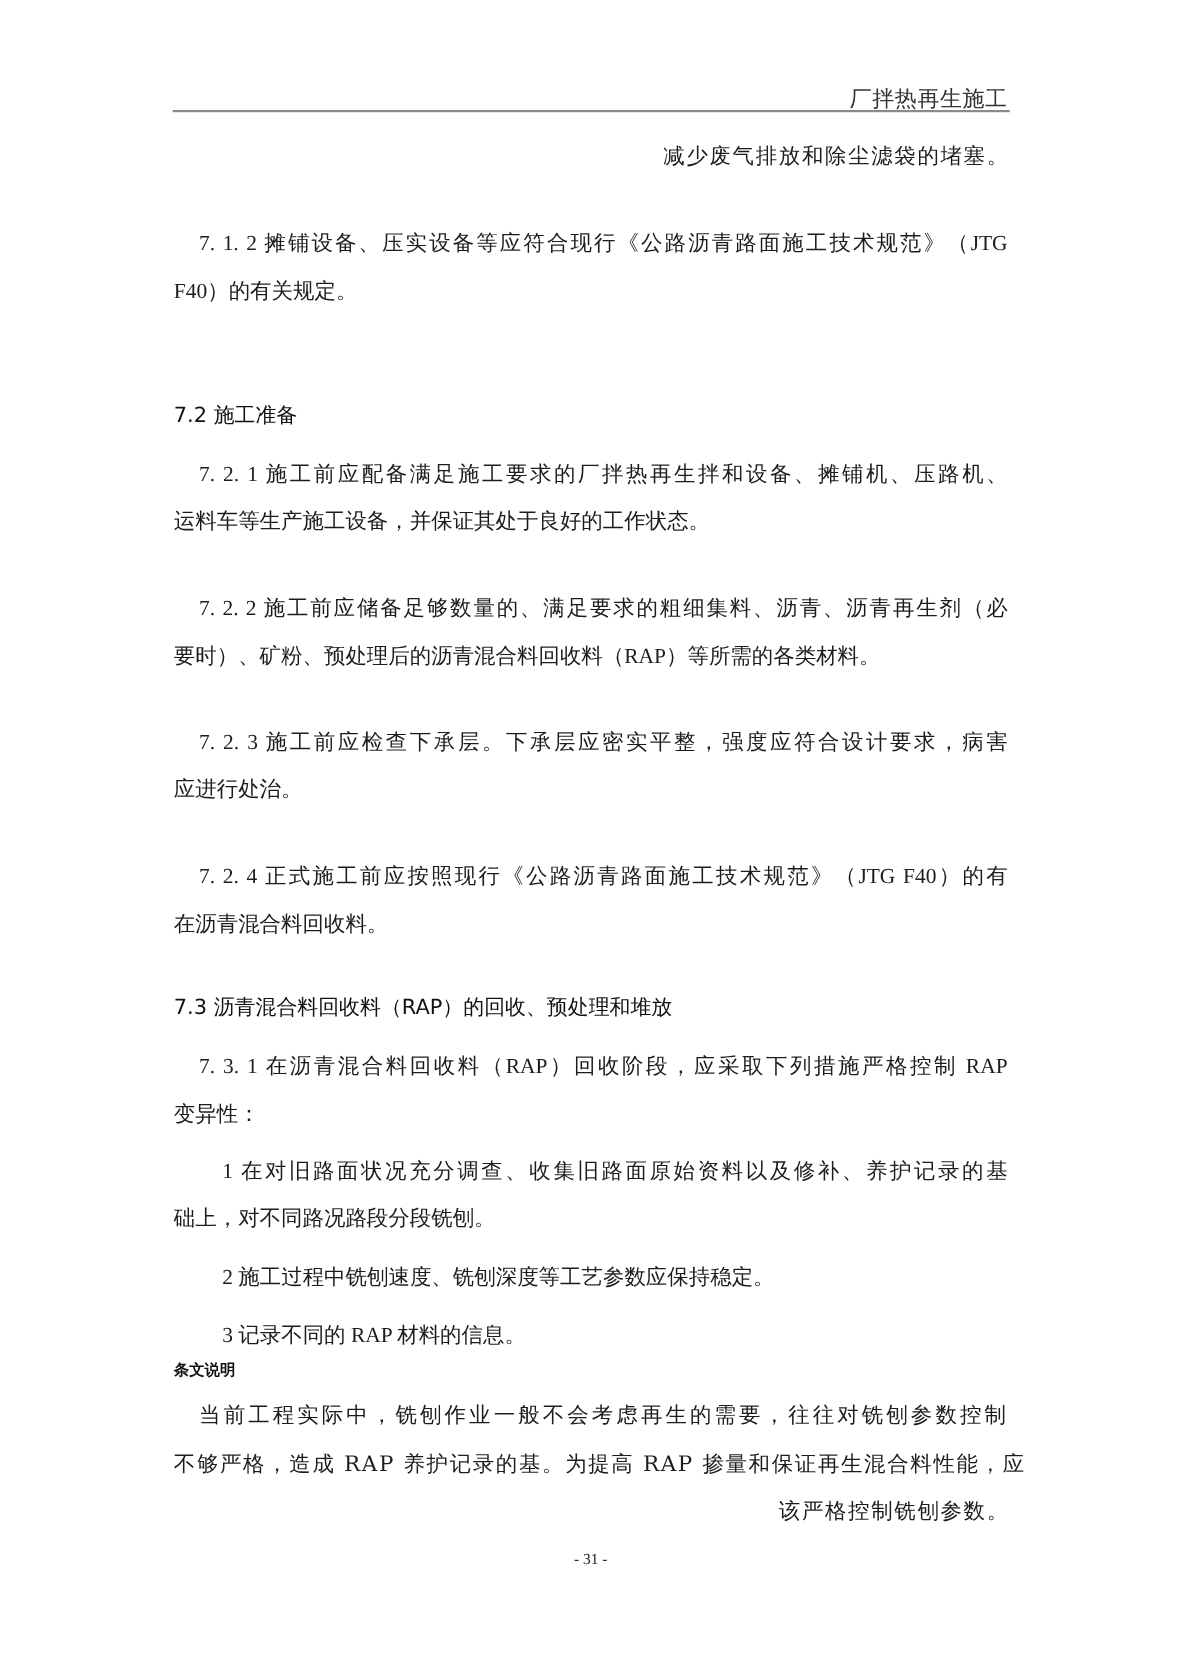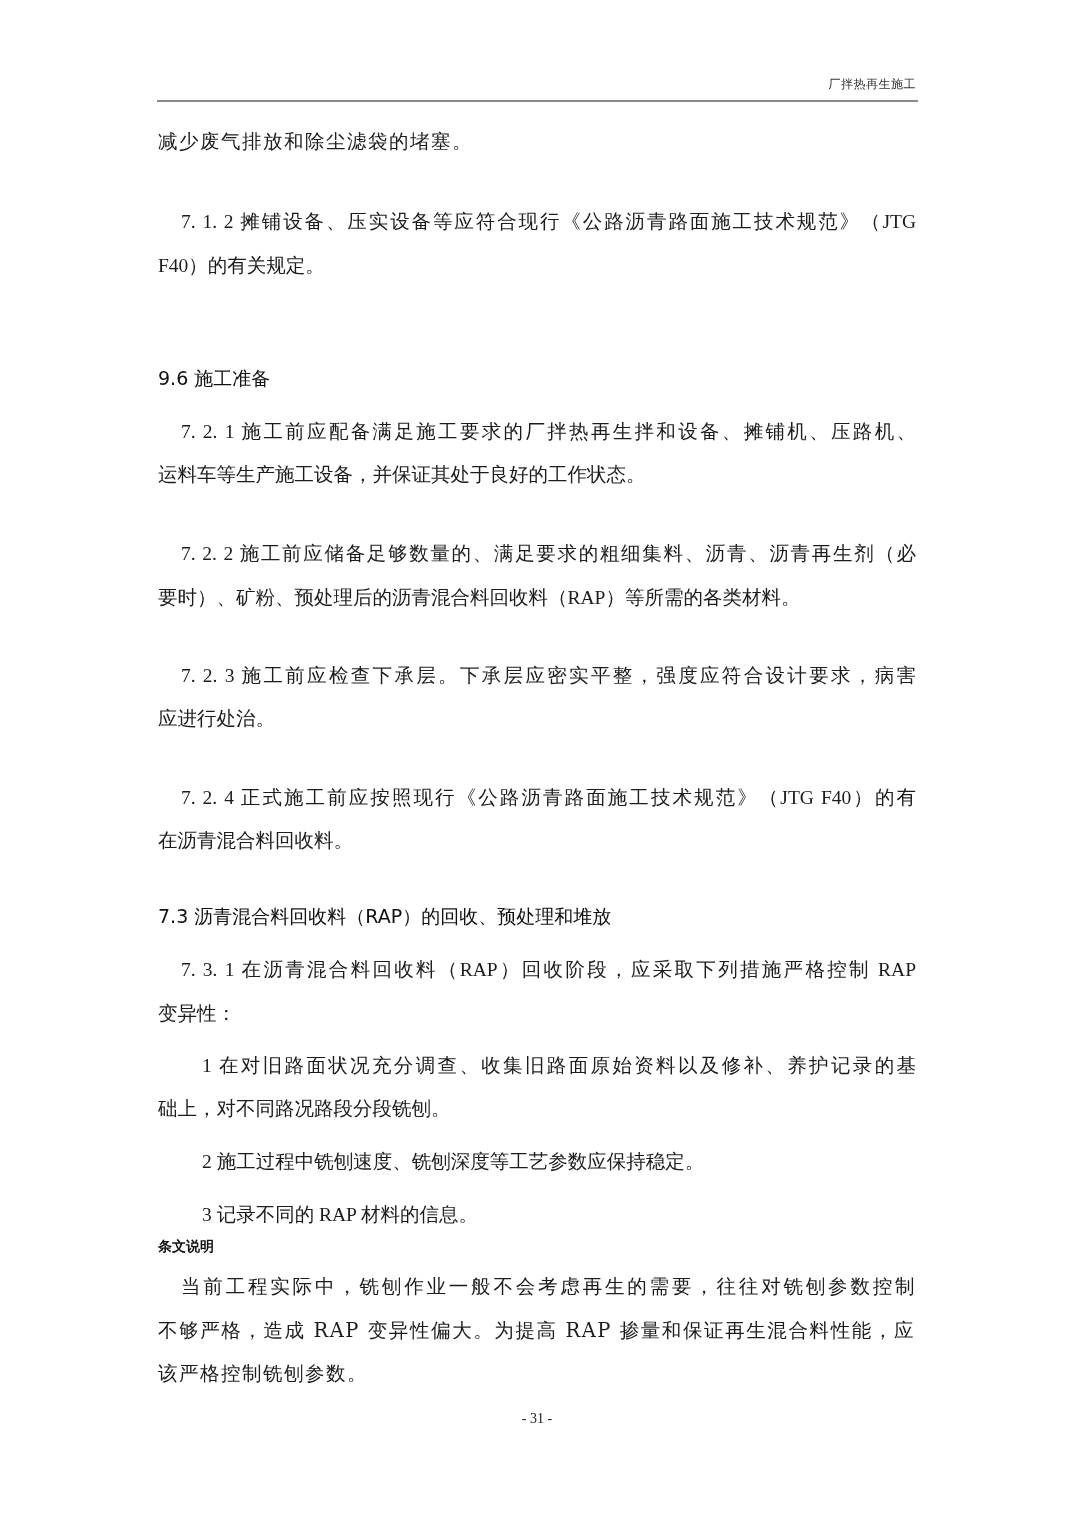--- a/index.html
+++ b/index.html
@@ -20,38 +20,39 @@
       left: 157px;
       top: 74px;
       width: 761px;
       height: 26px;
       border-bottom: 2px solid #8a8a8a;
     }
     .page-header .running-title {
       position: absolute;
       right: 2px;
       top: 2px;
-      font-size: 12px;
+      font-size: 20px;
       color: #333;
       letter-spacing: 0.5px;
     }
     .line {
       position: absolute;
       left: 158px;
       width: 760px;
       font-size: 19.5px;
       line-height: 24px;
       white-space: nowrap;
       color: #1c1c1c;
     }
     .indent1 { left: 181px; }
     .indent2 { left: 202px; }
     .kai {
       font-family: "DejaVu Serif", serif;
       letter-spacing: 1.5px;
+      text-align: right;
     }
     .heading {
       font-family: "DejaVu Sans", "Liberation Sans", sans-serif;
       font-size: 19px;
       color: #111;
     }
     .bold-note {
       font-family: "DejaVu Serif", serif;
       font-weight: bold;
       font-size: 14px;
@@ -76,21 +77,21 @@
 
 <div class="page-header">
   <span class="running-title">厂拌热再生施工</span>
 </div>
 
 <div class="line kai" style="top:130px;">减少废气排放和除尘滤袋的堵塞。</div>
 
 <div class="line indent1 justify" style="top:210px; width:735px;">7. 1. 2 摊铺设备、压实设备等应符合现行《公路沥青路面施工技术规范》（JTG</div>
 <div class="line" style="top:254px;">F40）的有关规定。</div>
 
-<div class="line heading" style="top:366px;">9.6 施工准备</div>
+<div class="line heading" style="top:366px;">7.2 施工准备</div>
 
 <div class="line indent1 justify" style="top:420px; width:735px;">7. 2. 1 施工前应配备满足施工要求的厂拌热再生拌和设备、摊铺机、压路机、</div>
 <div class="line" style="top:463px;">运料车等生产施工设备，并保证其处于良好的工作状态。</div>
 
 <div class="line indent1 justify" style="top:542px; width:735px;">7. 2. 2 施工前应储备足够数量的、满足要求的粗细集料、沥青、沥青再生剂（必</div>
 <div class="line" style="top:586px;">要时）、矿粉、预处理后的沥青混合料回收料（RAP）等所需的各类材料。</div>
 
 <div class="line indent1 justify" style="top:664px; width:735px;">7. 2. 3 施工前应检查下承层。下承层应密实平整，强度应符合设计要求，病害</div>
 <div class="line" style="top:707px;">应进行处治。</div>
 
@@ -104,16 +105,16 @@
 
 <div class="line indent2 justify" style="top:1054px; width:714px;">1  在对旧路面状况充分调查、收集旧路面原始资料以及修补、养护记录的基</div>
 <div class="line" style="top:1097px;">础上，对不同路况路段分段铣刨。</div>
 
 <div class="line indent2" style="top:1150px;">2 施工过程中铣刨速度、铣刨深度等工艺参数应保持稳定。</div>
 <div class="line indent2" style="top:1191px;margin-top:12px;">3 记录不同的 RAP 材料的信息。</div>
 
 <div class="line bold-note" style="top:1234px;">条文说明</div>
 
 <div class="line indent1 kai justify" style="top:1275px; width:735px;">当前工程实际中，铣刨作业一般不会考虑再生的需要，往往对铣刨参数控制</div>
-<div class="line kai justify" style="top:1319px; width:757px;">不够严格，造成 RAP 变异性偏大。为提高 RAP 掺量和保证再生混合料性能，应</div>
+<div class="line kai justify" style="top:1319px; width:757px;">不够严格，造成 RAP 养护记录的基。为提高 RAP 掺量和保证再生混合料性能，应</div>
 <div class="line kai" style="top:1362px;">该严格控制铣刨参数。</div>
 
 <div class="page-number">- 31 -</div>
 
 </body></html>

